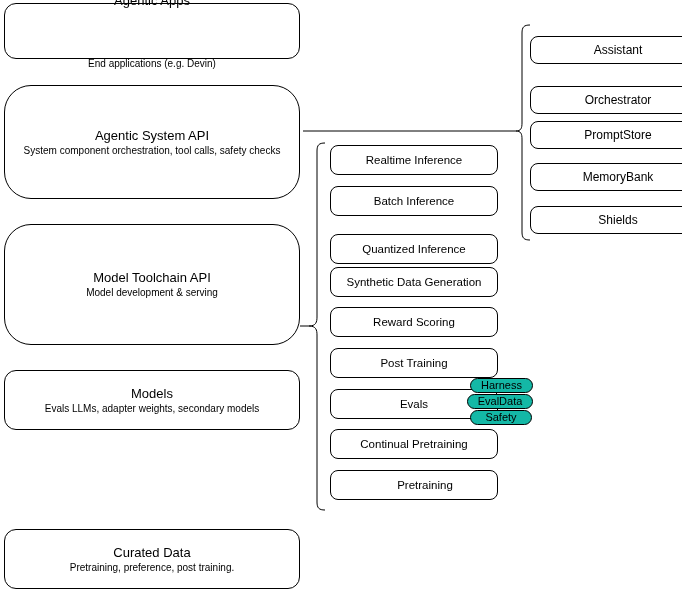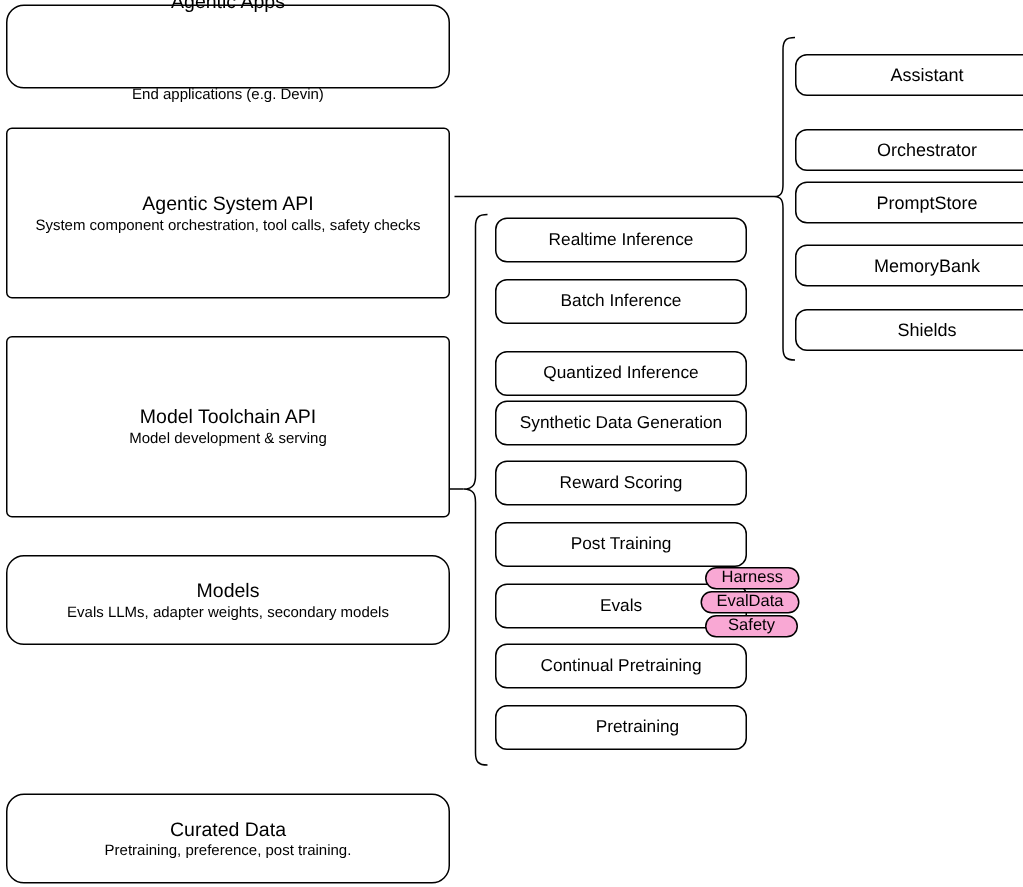--- a/index.html
+++ b/index.html
@@ -25,26 +25,26 @@
   .mid {
     left: 330px; width: 168px; height: 30px; border-radius: 8px;
     font-size: 11.5px; white-space: nowrap; z-index: 2;
   }
   .right {
     left: 530px; width: 176px; height: 28px; border-radius: 8px;
     font-size: 12px; white-space: nowrap; z-index: 2;
   }
   .pill {
     position: absolute; box-sizing: border-box; height: 15px;
-    background: #f9a8d4; border: 1px solid #000000; border-radius: 8px;
+    background: #14b8a6; border: 1px solid #000000; border-radius: 8px;
     display: flex; align-items: center; justify-content: center;
     font-size: 11px; line-height: 11px; white-space: nowrap; z-index: 3;
   }
   .r12 { border-radius: 12px; }
-  .r26 { border-radius: 4px; }
+  .r26 { border-radius: 27px; }
 </style>
 </head>
 <body>
 
 <div class="stage">
 
   <svg class="connectors">
 
     <line x1="303" y1="131" x2="516" y2="131"></line>
 

